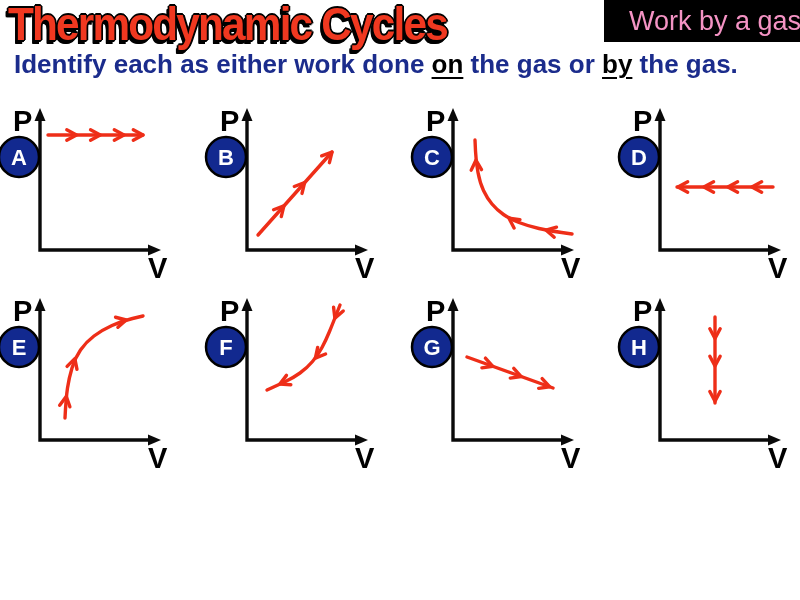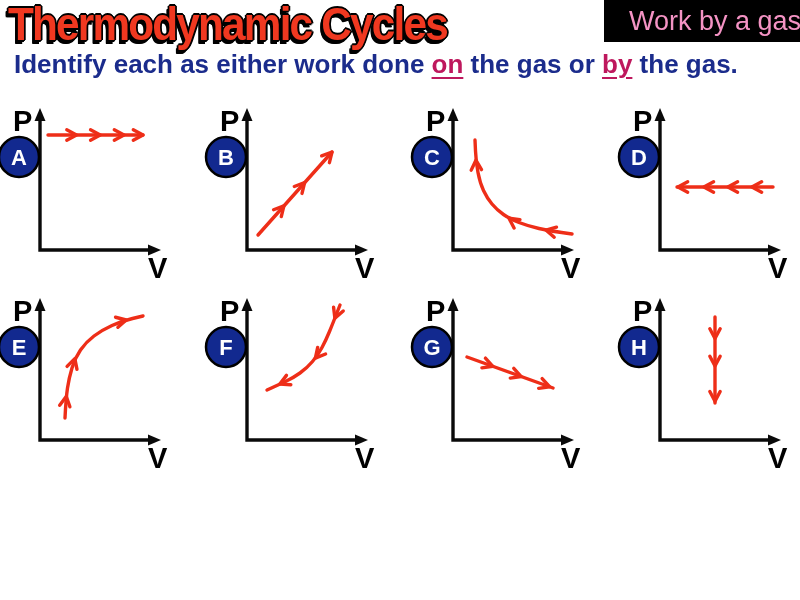--- a/index.html
+++ b/index.html
@@ -20,21 +20,21 @@
   .badge{
     position:absolute;left:604px;top:0;width:222px;height:42px;
     background:#000000;color:#f493c4;font-size:27px;
     display:flex;align-items:center;justify-content:center;white-space:nowrap;
   }
   .instruction{
     position:absolute;left:14px;top:49px;
     font-size:26px;font-weight:600;color:#1b2c8c;white-space:nowrap;
   }
   .instruction .hl{
-    color:#be185d;
+    color:#000000;
     text-decoration:underline;
     text-decoration-thickness:2px;
     text-underline-offset:4px;
   }
   #diagrams{position:absolute;left:0;top:0;width:800px;height:600px;}
   .cell{position:absolute;width:200px;height:190px;}
   .cell svg{display:block;}
 </style>
 </head>
 <body>

